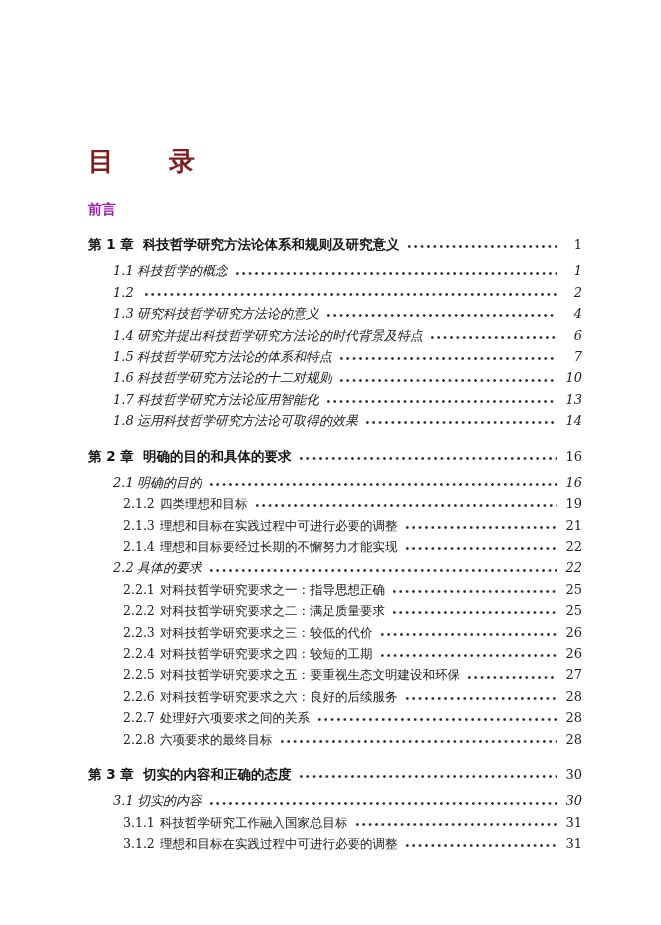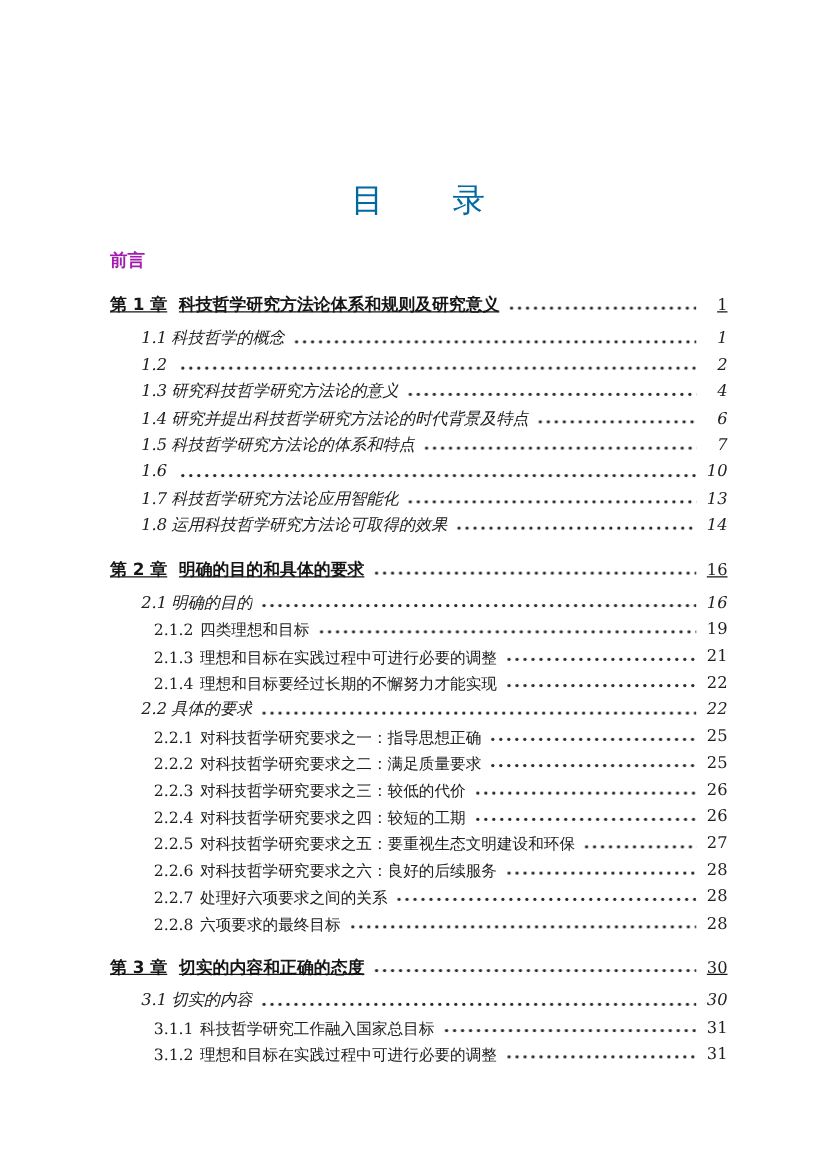--- a/index.html
+++ b/index.html
@@ -17,26 +17,25 @@
     overflow: hidden;
   }
   .content {
     position: absolute;
     left: 88px;
     right: 79px;
     top: 0;
   }
   .doc-title {
     margin: 146px 0 0 0;
-    text-align: center;
     font-size: 26px;
-    font-weight: normal;
+    font-weight: bold;
     line-height: 30px;
     letter-spacing: 1px;
-    color: #0369a1;
+    color: #7f1d1d;
     font-family: "DejaVu Serif", serif;
   }
   .preface {
     margin-top: 23px;
     font-family: "DejaVu Sans", "Liberation Sans", sans-serif;
     font-weight: 700;
     font-size: 14px;
     line-height: 21px;
     color: #a21caf;
   }
@@ -79,21 +78,20 @@
     color: #1e1e1e;
   }
   
   .toc-row.chapter {
     margin-top: 14px;
     margin-bottom: 5px;
     font-family: "DejaVu Sans", "Liberation Sans", sans-serif;
     font-weight: 700;
     font-size: 13.5px;
     color: #161616;
-    text-decoration: underline;
   }
   .toc-row.chapter .num {
     width: 43px;
     margin-right: 12px;
   }
   
   .toc-row.section {
     padding-left: 25px;
     font-style: italic;
   }
@@ -150,20 +148,21 @@
     <span class="pagenum">6</span>
   </div>
         <div class="toc-row section">
     <span class="num">1.5</span>
     <span class="title">科技哲学研究方法论的体系和特点</span>
     <span class="leader"></span>
     <span class="pagenum">7</span>
   </div>
         <div class="toc-row section">
     <span class="num">1.6</span>
+    <span class="title">科技哲学研究方法论的十二对规则</span>
     <span class="leader"></span>
     <span class="pagenum">10</span>
   </div>
         <div class="toc-row section">
     <span class="num">1.7</span>
     <span class="title">科技哲学研究方法论应用智能化</span>
     <span class="leader"></span>
     <span class="pagenum">13</span>
   </div>
         <div class="toc-row section">

